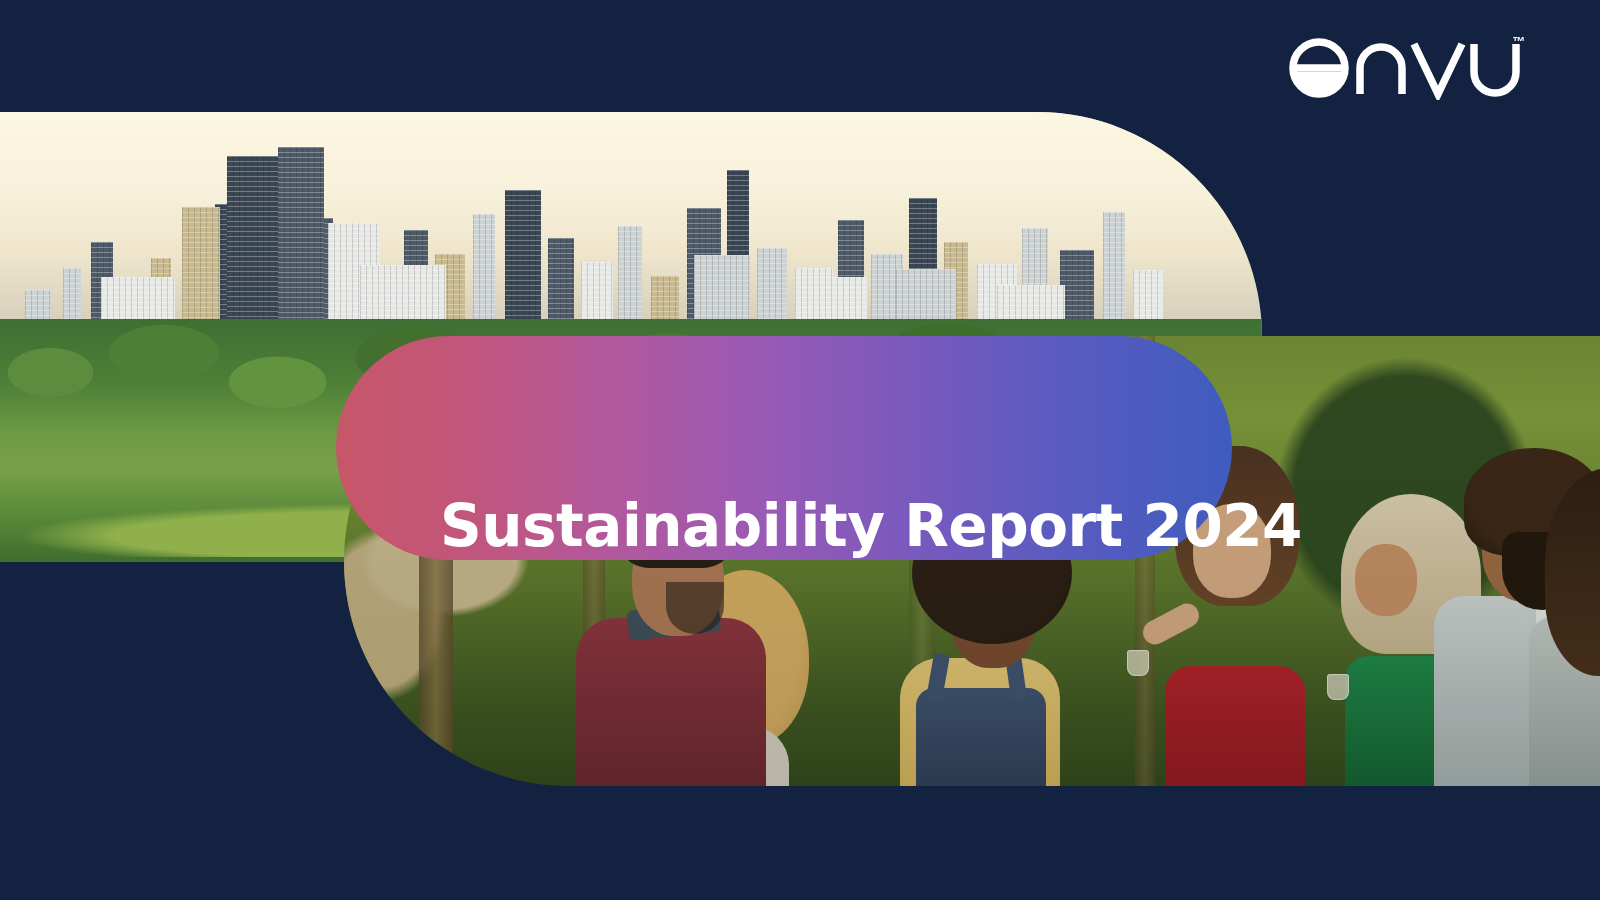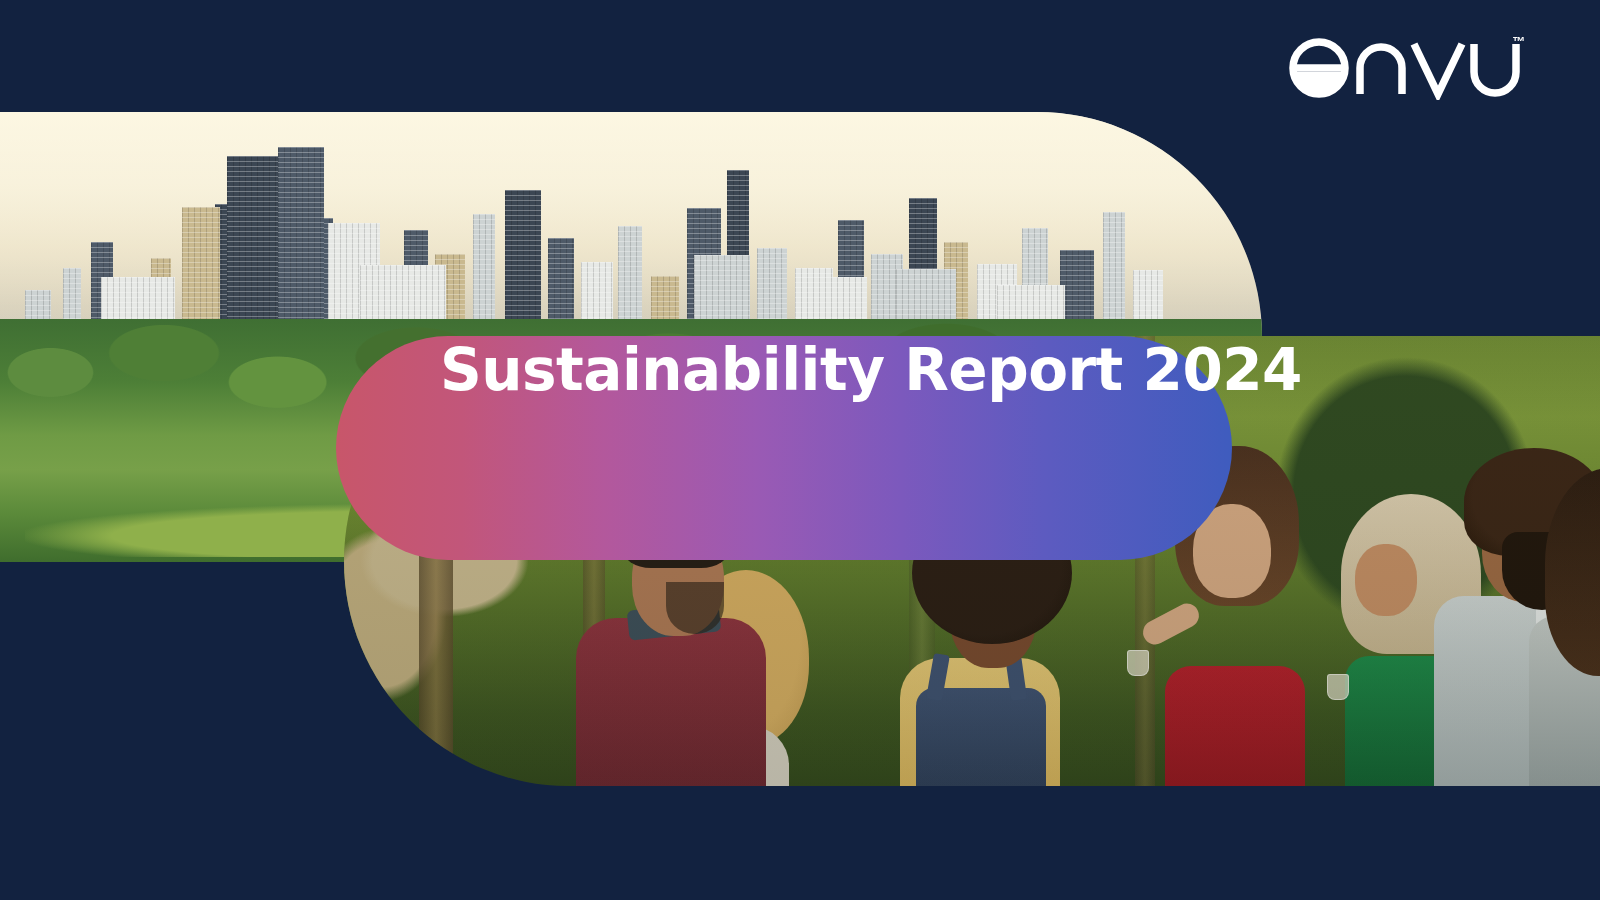--- a/index.html
+++ b/index.html
@@ -153,21 +153,21 @@
   .p6 .torso { left:4px; width:170px; height:170px; background:linear-gradient(180deg,#c6ccca,#9ba5a6); border-radius:26px 26px 0 0; }
   .p6 .hair { left:20px; bottom:110px; width:140px; height:208px; background:linear-gradient(180deg,#2c1c12,#4a2f1c); border-radius:46% 46% 38% 38%; }
 
   .people-veil { position:absolute; inset:0; background:linear-gradient(180deg, rgba(70,60,20,.08), rgba(20,30,10,.16)); }
 
   
   .title-banner {
     position:absolute; left:336px; top:336px; width:896px; height:224px;
     border-radius:112px;
     background:linear-gradient(90deg,#c8566a 0%, #c2567a 14%, #b3589c 30%, #9a5ab4 47%, #7c59bd 63%, #5d5bc0 79%, #3f5cbe 100%);
-    display:flex; align-items:flex-start;
+    display:flex; align-items:flex-end;
   }
   .title-text {
     color:#ffffff;
     font-size:58px;
     font-weight:700;
     letter-spacing:-0.5px;
     margin-left:104px;
     white-space:nowrap;
     font-family:"DejaVu Sans","Liberation Sans", sans-serif;
   }

